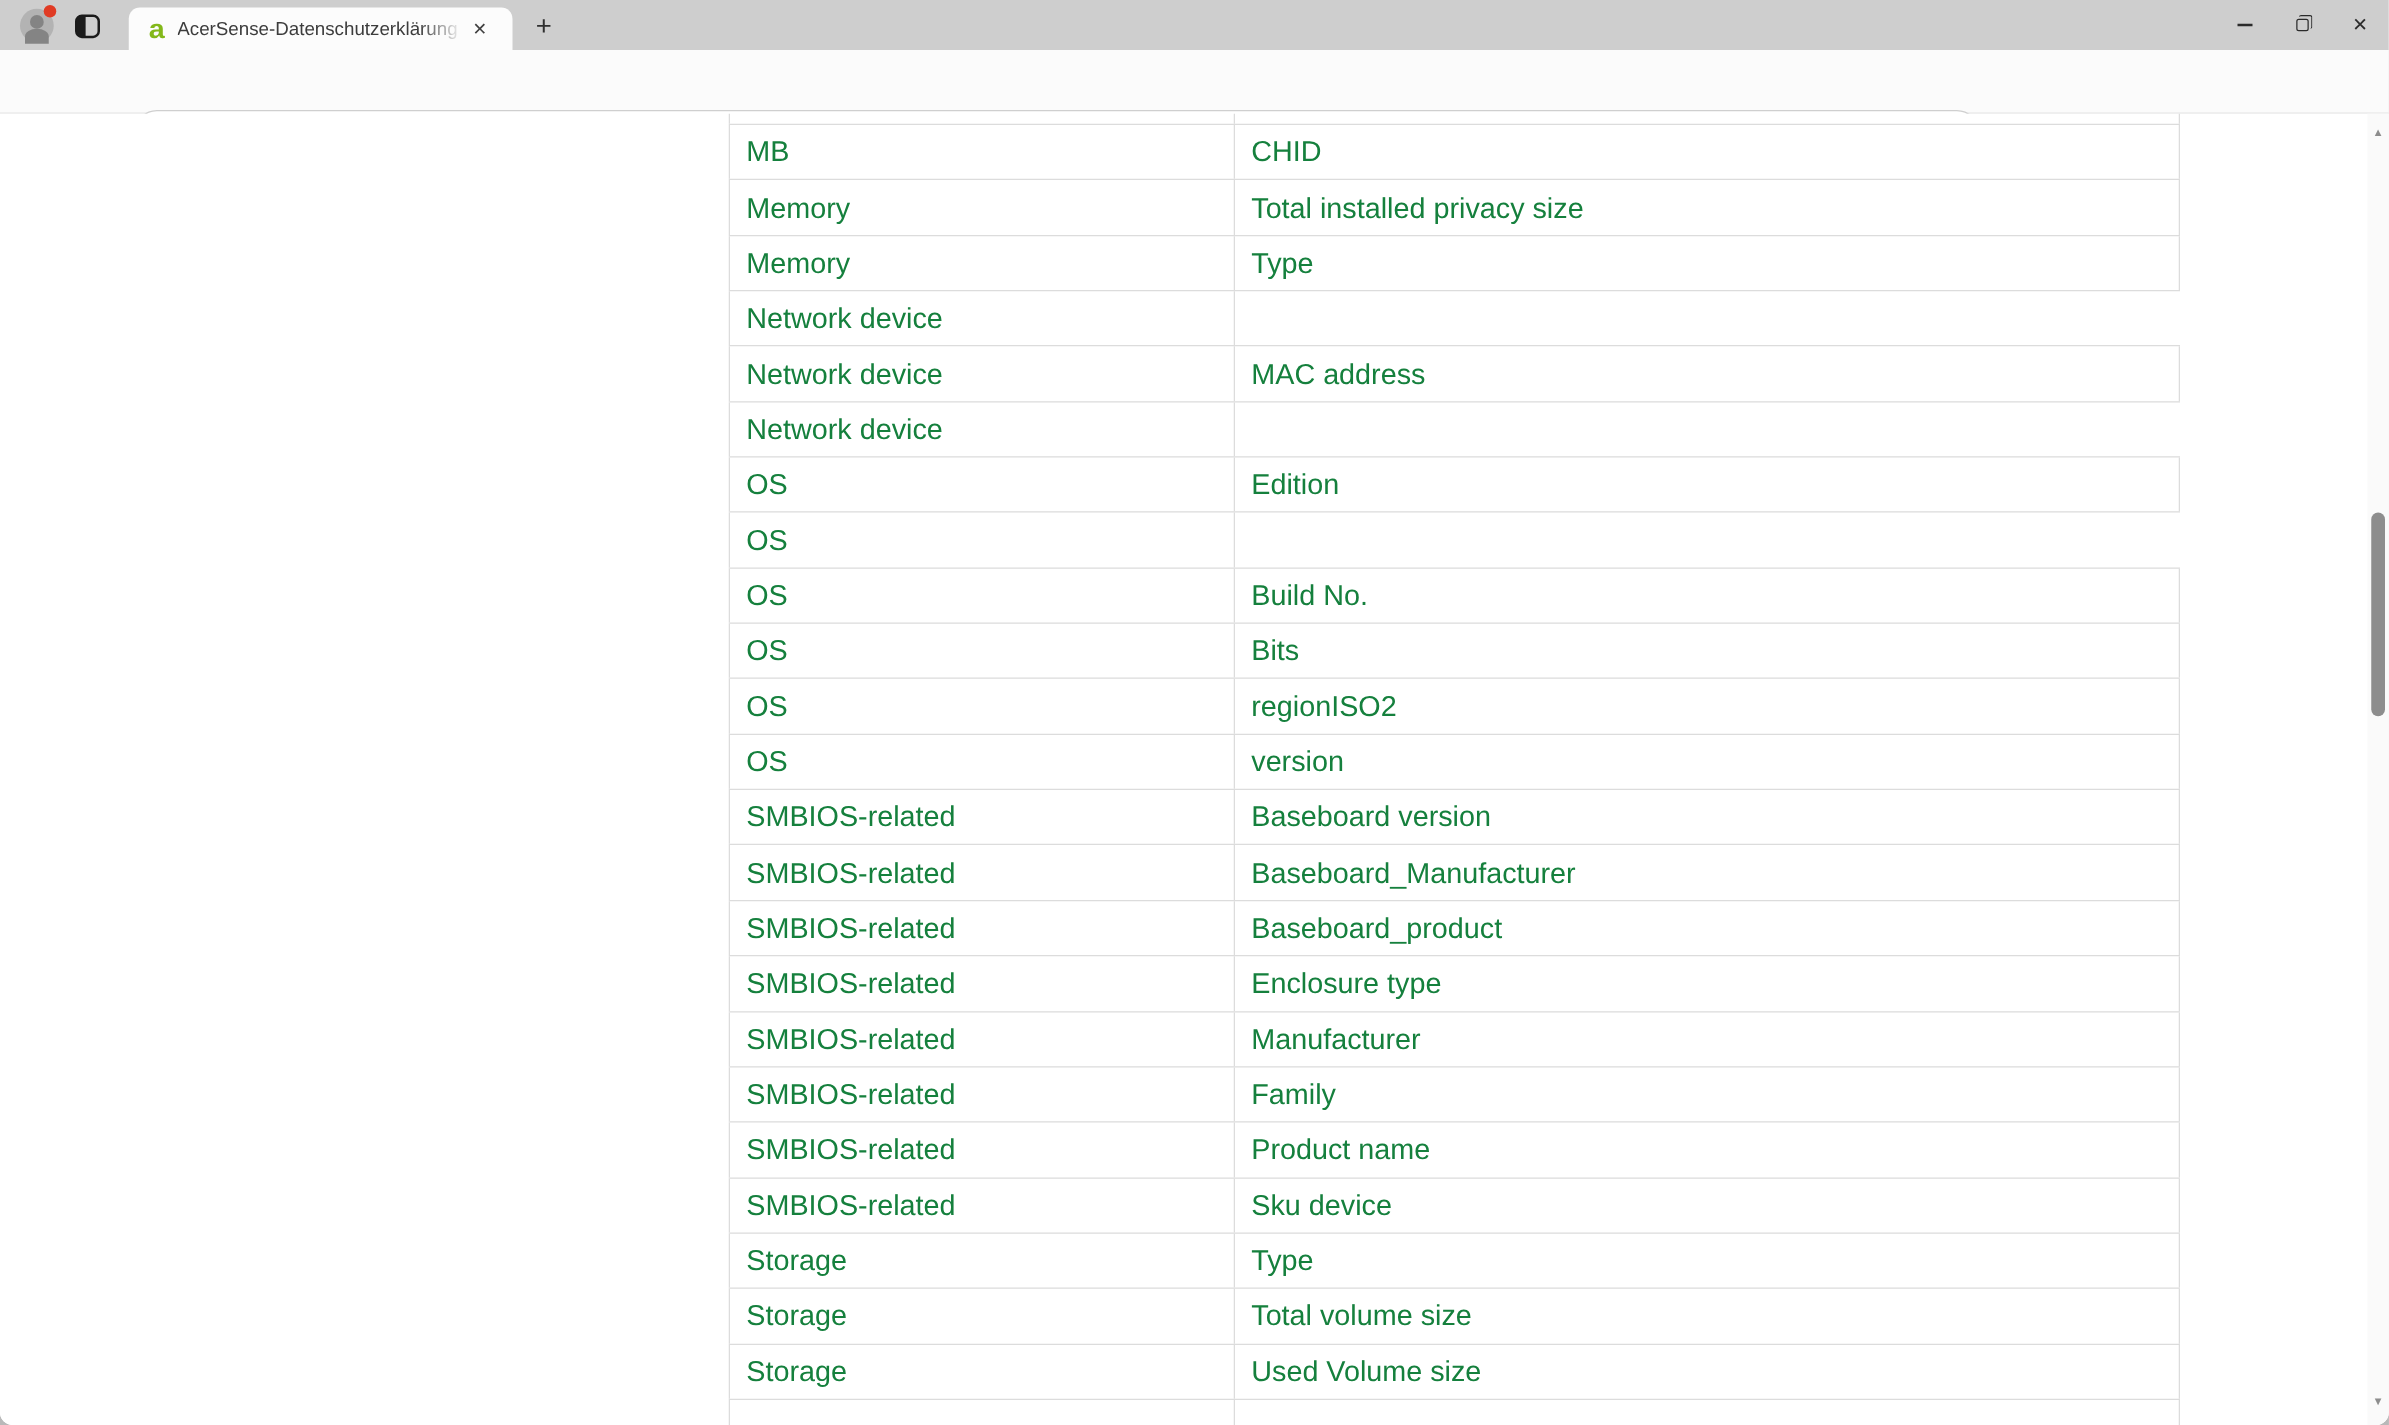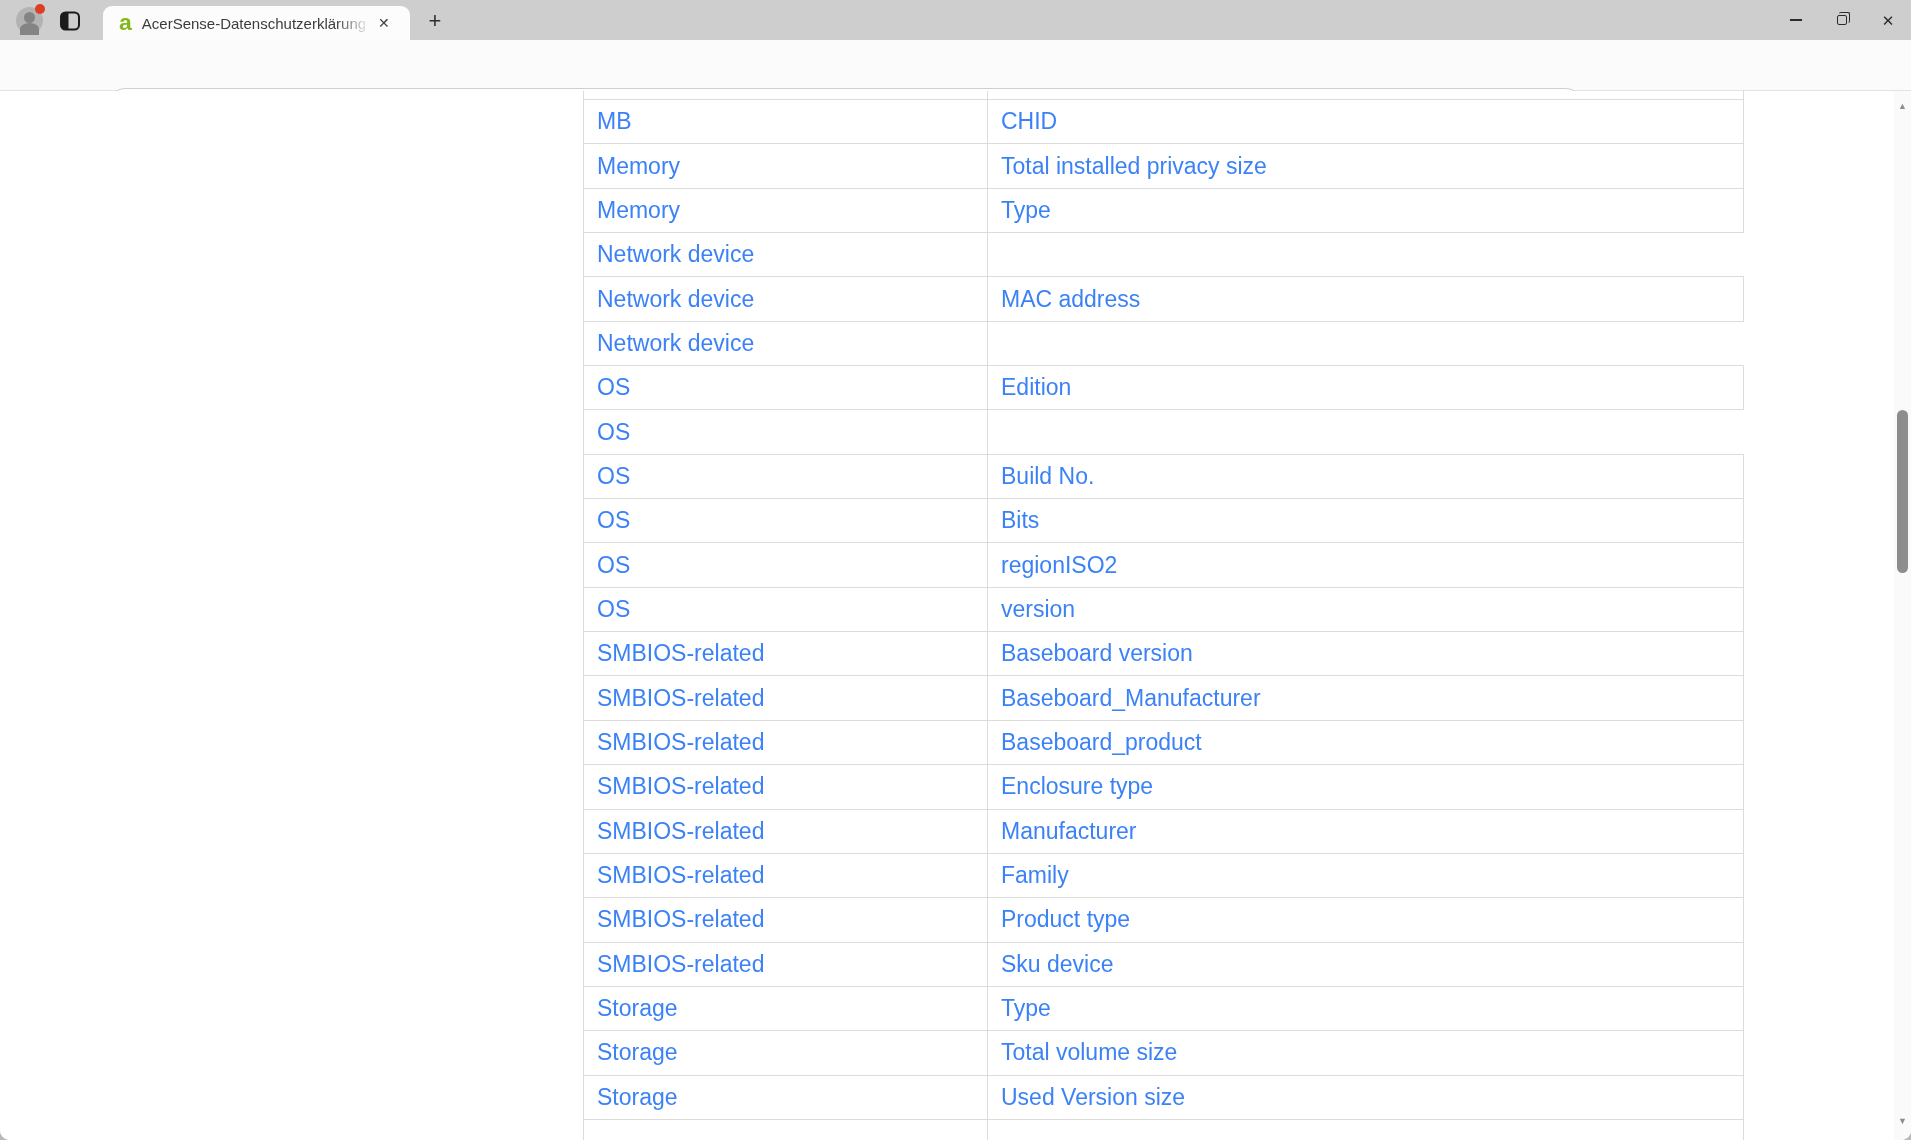--- a/index.html
+++ b/index.html
@@ -45,21 +45,21 @@
   .copilot-circle { width:25px; height:25px; border-radius:50%; background:conic-gradient(from 210deg, #0e63d8, #7a4fd8, #c94ab8, #e8566c, #f2a63a, #19a1e6, #0e63d8); position:relative; }
   .copilot-circle::after { content:""; position:absolute; left:7px; top:7px; width:11px; height:11px; border-radius:50% 0 50% 50%; background:#fff; opacity:.85; }
   .essentials-check { position:absolute; right:-3px; bottom:-2px; width:12px; height:12px; border-radius:50%; background:#23A55A; color:#fff; font-size:8px; display:flex; align-items:center; justify-content:center; }
 
   
   .content { position:absolute; left:0; top:91px; width:1911px; height:1049px; background:#fff; }
   .ptable { position:absolute; left:583px; top:0; width:1161px; }
   .trow { display:flex; border-bottom:1px solid #dcdcdc; }
   .trow.partial-top { height:9px; }
   .trow.partial-bottom { height:20px; border-bottom:none; }
-  .tcell { font-size:23px; color:#3b82f6; padding-left:13px; display:flex; align-items:center; overflow:hidden; white-space:nowrap; }
+  .tcell { font-size:23px; color:#15803d; padding-left:13px; display:flex; align-items:center; overflow:hidden; white-space:nowrap; }
   .tcell.cat { width:405px; border-left:1px solid #dcdcdc; border-right:1px solid #dcdcdc; }
   .tcell.field { width:756px; border-right:1px solid #dcdcdc; }
   .trow:not(.partial-top):not(.partial-bottom) { height:44.35px; }
 
   
   .scrollbar { position:absolute; right:0; top:0; width:17px; height:1049px; background:#fafafa; }
   .scroll-arrow { position:absolute; left:0; width:17px; text-align:center; font-size:9px; color:#8d8d8d; }
   .scroll-arrow.up { top:10px; }
   .scroll-arrow.down { bottom:14px; }
   .scroll-thumb { position:absolute; left:3px; top:319px; width:11px; height:163px; border-radius:5.5px; background:#8d8d8d; }
@@ -254,37 +254,37 @@
           <div class="trow">
             <div class="tcell cat">SMBIOS-related</div>
             <div class="tcell field">Manufacturer</div>
           </div>
           <div class="trow">
             <div class="tcell cat">SMBIOS-related</div>
             <div class="tcell field">Family</div>
           </div>
           <div class="trow">
             <div class="tcell cat">SMBIOS-related</div>
-            <div class="tcell field">Product type</div>
+            <div class="tcell field">Product name</div>
           </div>
           <div class="trow">
             <div class="tcell cat">SMBIOS-related</div>
             <div class="tcell field">Sku device</div>
           </div>
           <div class="trow">
             <div class="tcell cat">Storage</div>
             <div class="tcell field">Type</div>
           </div>
           <div class="trow">
             <div class="tcell cat">Storage</div>
             <div class="tcell field">Total volume size</div>
           </div>
           <div class="trow">
             <div class="tcell cat">Storage</div>
-            <div class="tcell field">Used Version size</div>
+            <div class="tcell field">Used Volume size</div>
           </div>
         </div>
       <div class="trow partial-bottom">
         <div class="tcell cat"></div>
         <div class="tcell field"></div>
       </div>
     </div>
 
     <div class="scrollbar">
       <div class="scroll-arrow up">▲</div>

